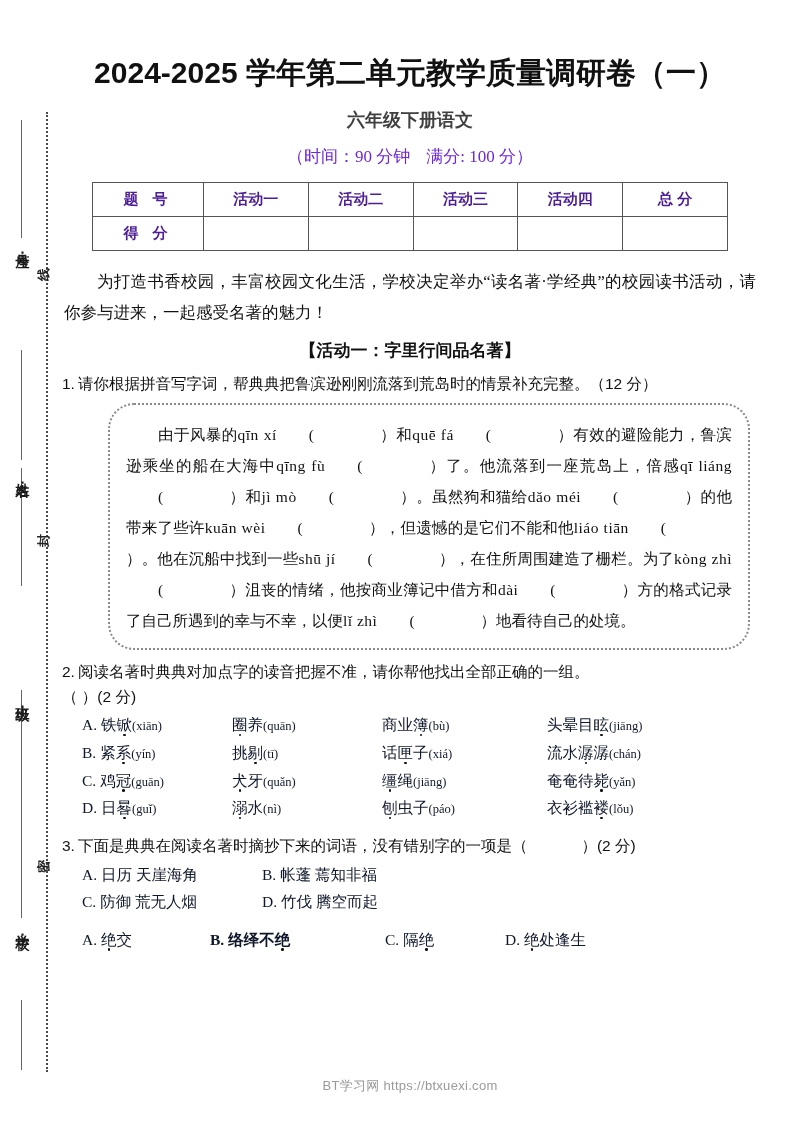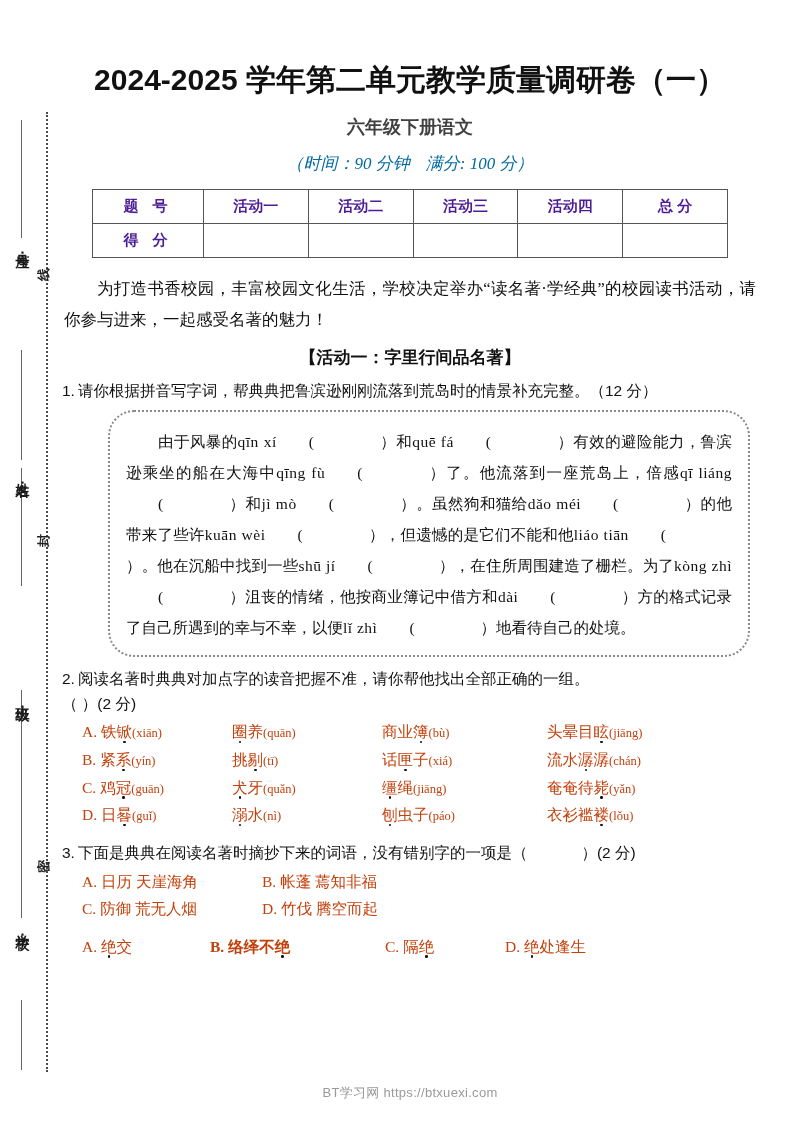--- a/index.html
+++ b/index.html
@@ -81,21 +81,21 @@
 
   .fg1 { top: 242px; }
   .fg2 { top: 472px; }
   .fg3 { top: 696px; }
   .fg4 { top: 924px; }
 
   
   .page {
     position: absolute;
     left: 60px;
-    top: 16px;
+    top: 9px;
     width: 700px;
     height: 990px;
   }
 
   .title-main {
     margin: 0;
     padding-top: 44px;
     text-align: center;
     font-family: "Liberation Sans", "DejaVu Sans", sans-serif;
     font-size: 30px;
@@ -112,22 +112,21 @@
     font-size: 18px;
     font-weight: bold;
     color: #404040;
   }
   .title-info {
     margin: 0;
     padding-top: 13px;
     text-align: center;
     font-family: "Liberation Serif", "DejaVu Serif", serif;
     font-size: 17px;
-    color: #0369a1;
-    font-style: italic;
+    color: #6d28d9;
   }
   .title-info .gap { display: inline-block; width: 16px; }
 
   
   .score-table-wrap {
     margin: 14px 32px 0 32px;
   }
   table.score-table {
     width: 100%;
     border-collapse: collapse;
@@ -207,21 +206,21 @@
   }
   .sp-m  { display: inline-block; width: 54px; }
   .sp-l  { display: inline-block; width: 66px; }
 
   
   .opts {
     margin: 2px 0 0 0;
     font-family: "Liberation Serif", "DejaVu Serif", serif;
     font-size: 15.5px;
     line-height: 1.78;
-    color: #c2410c;
+    color: #0f172a;
   }
   .opt-row {
     display: flex;
     padding-left: 22px;
   }
   .opt-cell {
     flex: 0 0 auto;
   }
   .opt-grid4 .opt-cell:nth-child(1) { width: 150px; }
   .opt-grid4 .opt-cell:nth-child(2) { width: 150px; }

